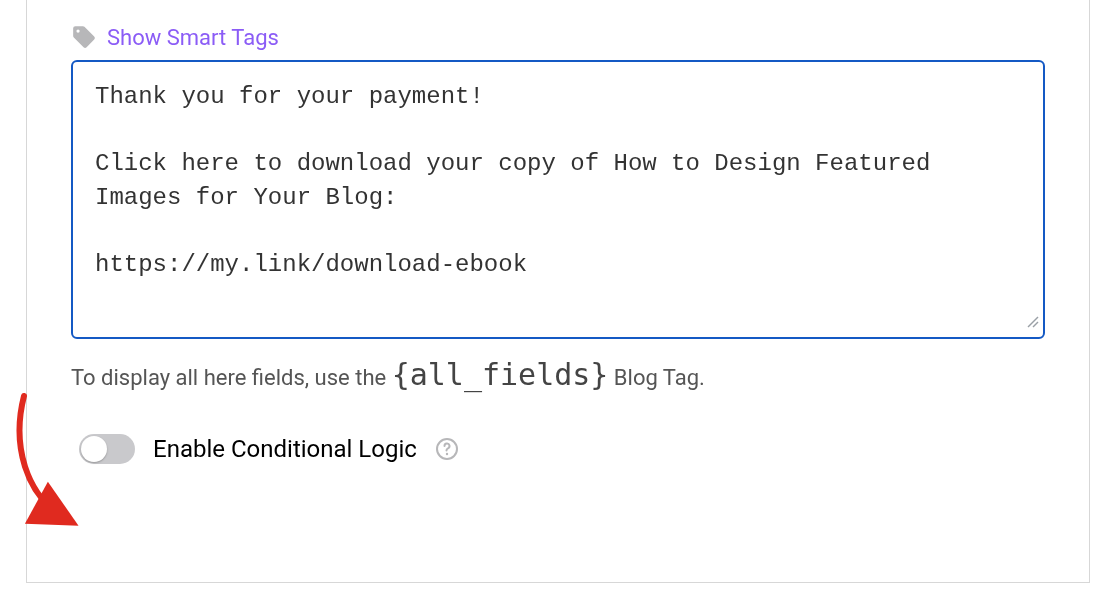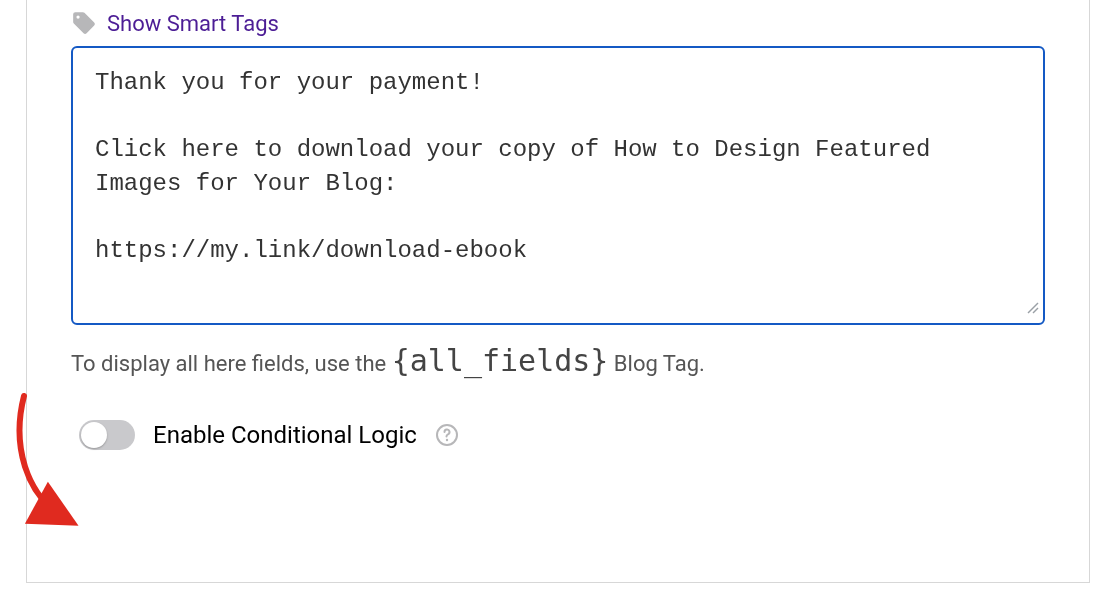--- a/index.html
+++ b/index.html
@@ -36,23 +36,24 @@
     margin-bottom: 10px;
   }
   .field-label {
     font-size: 22px;
     color: #444;
   }
   .smart-tags-link {
     display: inline-flex;
     align-items: center;
     gap: 10px;
-    color: #4c1d95;
+    color: #8b5cf6;
     cursor: pointer;
     font-size: 22px;
+    margin-top: 14px;
   }
   .smart-tags-link svg { display:block; }
   .textarea-wrap {
     border: 2px solid #1459c4;
     border-radius: 6px;
     padding: 0;
     background: #fff;
     position: relative;
     font-family: Liberation Mono, monospace;
   }

